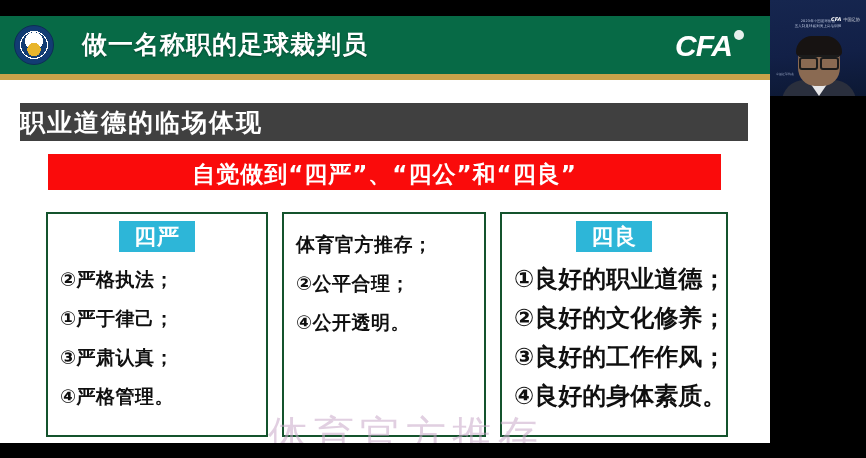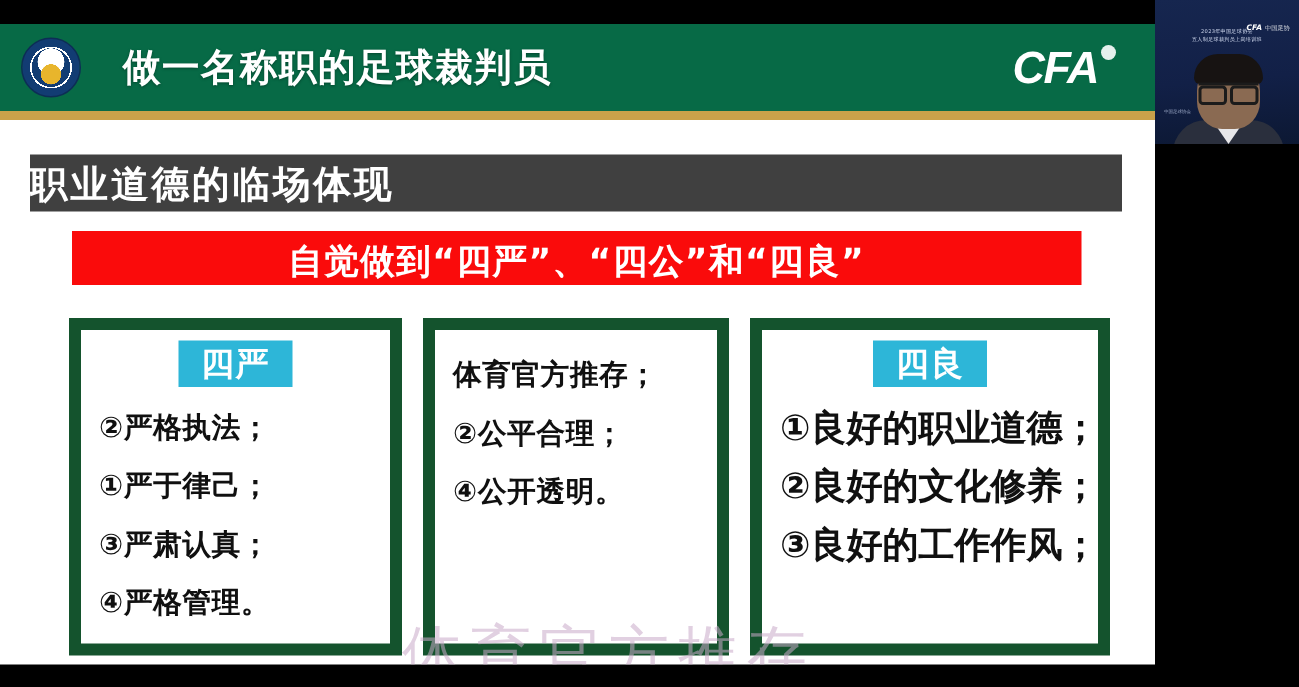--- a/index.html
+++ b/index.html
@@ -79,21 +79,21 @@
   }
 
   
   #boxes {
     position:absolute; left:46px; top:196px;
     width:676px; height:225px;
     display:flex; gap:14px;
   }
   .box {
     position:relative;
-    border:8px solid #14532d;
+    border:2px solid #14532d;
     background:transparent;
     flex:1;
     padding-top:7px;
   }
   .box:nth-child(1){ flex:0 0 222px; }
   .box:nth-child(2){ flex:0 0 204px; }
   .box:nth-child(3){ flex:1 1 auto; }
   .box-title {
     margin:0 auto 4px auto;
     background:#2DB6D8;
@@ -219,20 +219,21 @@
           <li>④公开透明。</li>
         </ul>
       </div>
 
       <div class="box">
         <div class="box-title">四良</div>
         <ul class="box-list">
           <li>①良好的职业道德；</li>
           <li>②良好的文化修养；</li>
           <li>③良好的工作作风；</li>
+          <li>④良好的身体素质。</li>
         </ul>
       </div>
 
     </div>
 
     <div id="watermark">体育官方推存</div>
 
   </div>
 
   <div id="pip">

